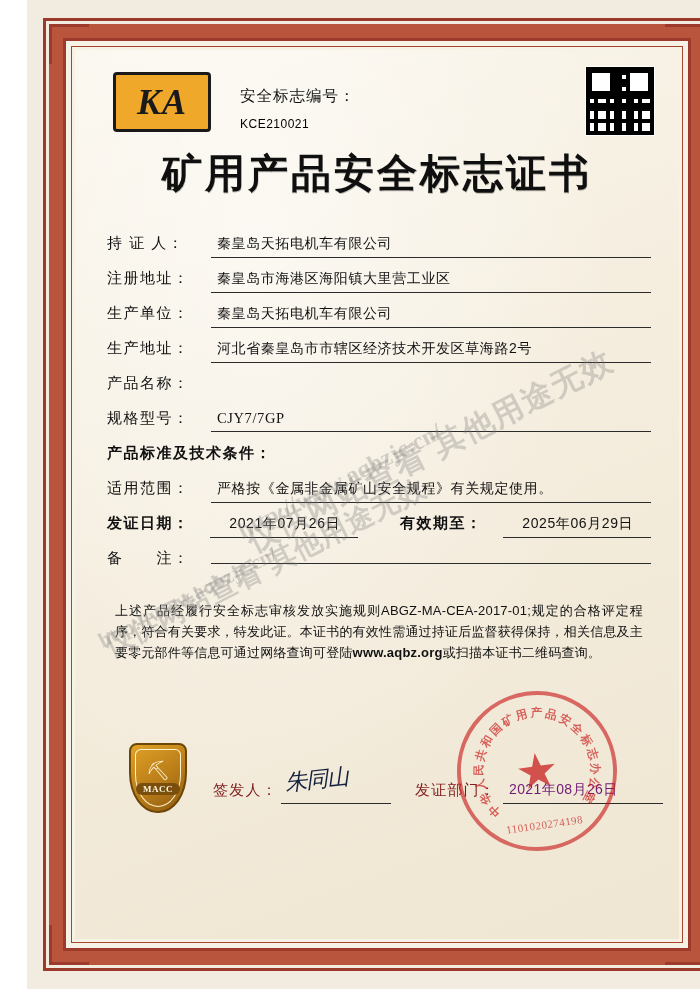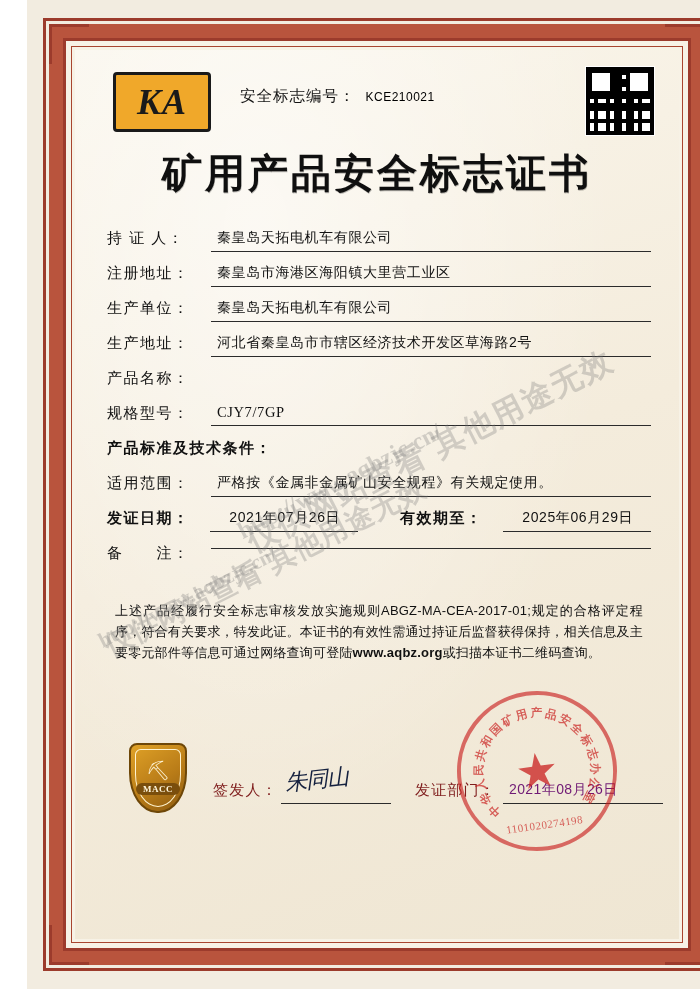--- a/index.html
+++ b/index.html
@@ -108,20 +108,21 @@
     color: #1a1a1a;
     letter-spacing: 1px;
     font-style: italic;
   }
   .cert-no-wrap {
     position: absolute;
     left: 155px; top: 24px;
     display: flex;
     align-items: baseline;
     gap: 10px;
+    flex-direction: column;
   }
   .cert-no-label {
     font-size: 15.5px;
     color: #141414;
     letter-spacing: 1px;
   }
   .cert-no-value {
     font-family: Liberation Sans, sans-serif;
     font-size: 12px;
     color: #000000;
@@ -161,21 +162,21 @@
     text-shadow: 0.5px 0.5px 0 rgba(0,0,0,0.25);
   }
 
   
   .fields {
     margin-top: 28px;
     padding: 0 18px 0 22px;
   }
   .field-row {
     display: flex;
-    align-items: flex-start;
+    align-items: center;
     margin-bottom: 1px;
     height: 34px;
   }
   .field-label {
     flex: 0 0 auto;
     font-size: 15px;
     color: #111;
     letter-spacing: 1.5px;
     padding-bottom: 5px;
     white-space: nowrap;

